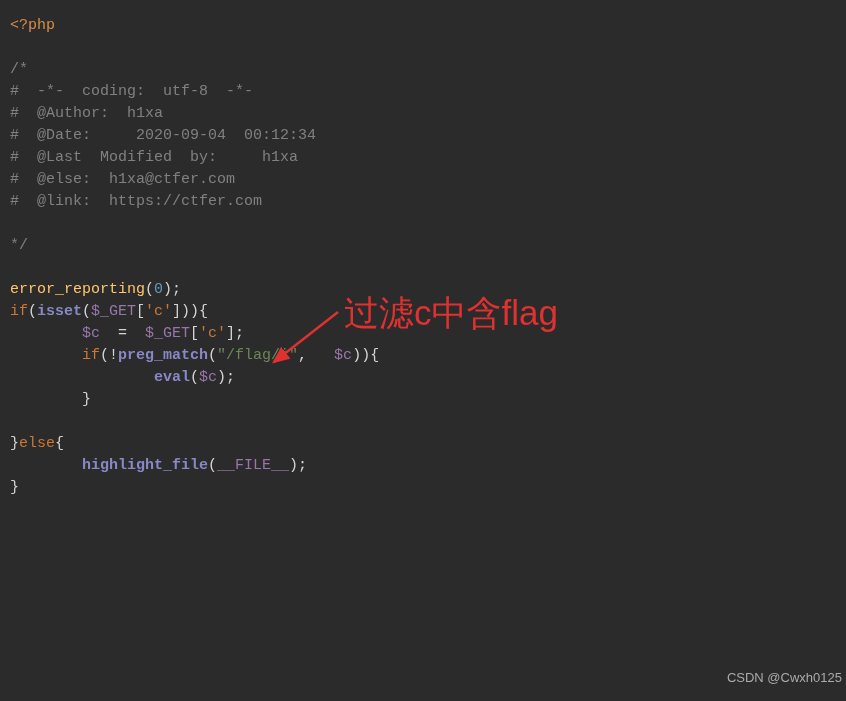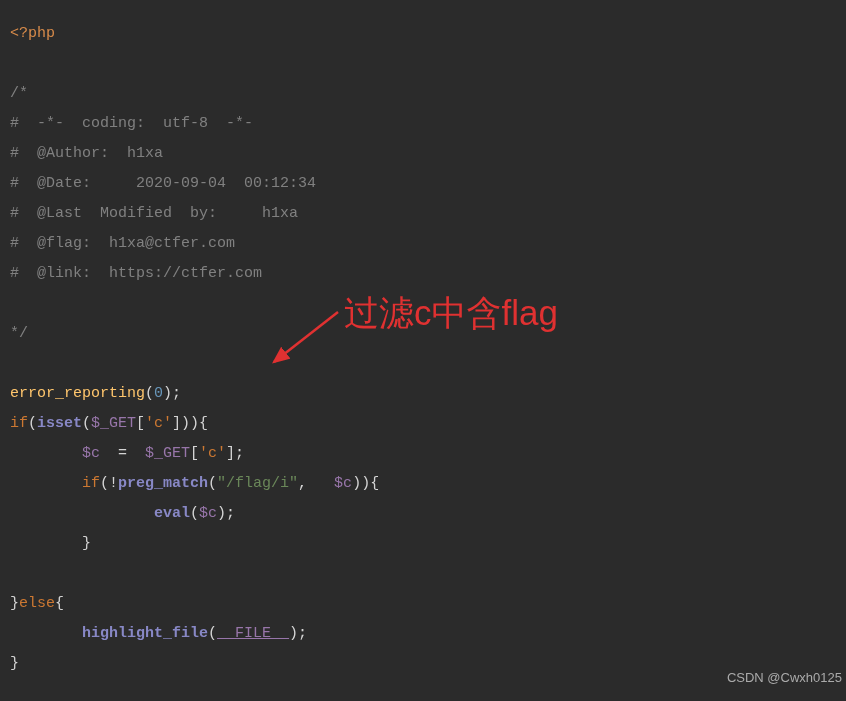--- a/index.html
+++ b/index.html
@@ -17,32 +17,31 @@
       height: 701px;
       padding: 15px 10px;
       position: relative;
       overflow: hidden;
     }
     .code-container {
       position: relative;
     }
     .line {
       white-space: pre;
-      margin-top: 8px;
     }
     .php-tag { color: #d88b4a; }
     .comment { color: #808080; }
     .func { color: #ffc66d; }
     .paren { color: #d4d4d4; }
     .number { color: #6897bb; }
     .keyword { color: #cc7832; }
     .variable { color: #9876aa; }
     .get { color: #9876aa; }
     .string { color: #6a8759; }
-    .const { color: #9876aa; text-decoration: underline; }
+    .const { color: #9876aa; }
     .builtin { color: #8888c6; font-weight: bold; }
     .c-char { color: #cc7832; }
     .annotation {
       position: absolute;
       color: #e03131;
       font-size: 35px;
       font-weight: 500;
       pointer-events: none;
       font-family: "Microsoft YaHei", "PingFang SC", sans-serif;
     }
@@ -63,21 +62,21 @@
 <body>
 
 <div class="code-container">
 <div class="line"><span class="php-tag">&lt;?php</span></div>
 <div class="line">&nbsp;</div>
 <div class="line"><span class="comment">/*</span></div>
 <div class="line"><span class="comment">#  -*-  coding:  utf-8  -*-</span></div>
 <div class="line"><span class="comment">#  @Author:  h1xa</span></div>
 <div class="line"><span class="comment">#  @Date:     2020-09-04  00:12:34</span></div>
 <div class="line"><span class="comment">#  @Last  Modified  by:     h1xa</span></div>
-<div class="line"><span class="comment">#  @flag:  h1xa@ctfer.com</span></div>
+<div class="line"><span class="comment">#  @else:  h1xa@ctfer.com</span></div>
 <div class="line"><span class="comment">#  @link:  https://ctfer.com</span></div>
 <div class="line">&nbsp;</div>
 <div class="line"><span class="comment">*/</span></div>
 <div class="line">&nbsp;</div>
 <div class="line"><span class="func">error_reporting</span><span class="paren">(</span><span class="number">0</span><span class="paren">);</span></div>
 <div class="line"><span class="keyword">if</span><span class="paren">(</span><span class="builtin">isset</span><span class="paren">(</span><span class="get">$_GET</span><span class="paren">[</span><span class="string"><span class="c-char">'c'</span></span><span class="paren">])){</span></div>
 <div class="line">        <span class="variable">$c</span><span class="paren">  =  </span><span class="get">$_GET</span><span class="paren">[</span><span class="string"><span class="c-char">'c'</span></span><span class="paren">];</span></div>
 <div class="line">        <span class="keyword">if</span><span class="paren">(!</span><span class="builtin">preg_match</span><span class="paren">(</span><span class="string">"/flag/i"</span><span class="paren">,   </span><span class="variable">$c</span><span class="paren">)){</span></div>
 <div class="line">                <span class="builtin">eval</span><span class="paren">(</span><span class="variable">$c</span><span class="paren">);</span></div>
 <div class="line">        <span class="paren">}</span></div>

